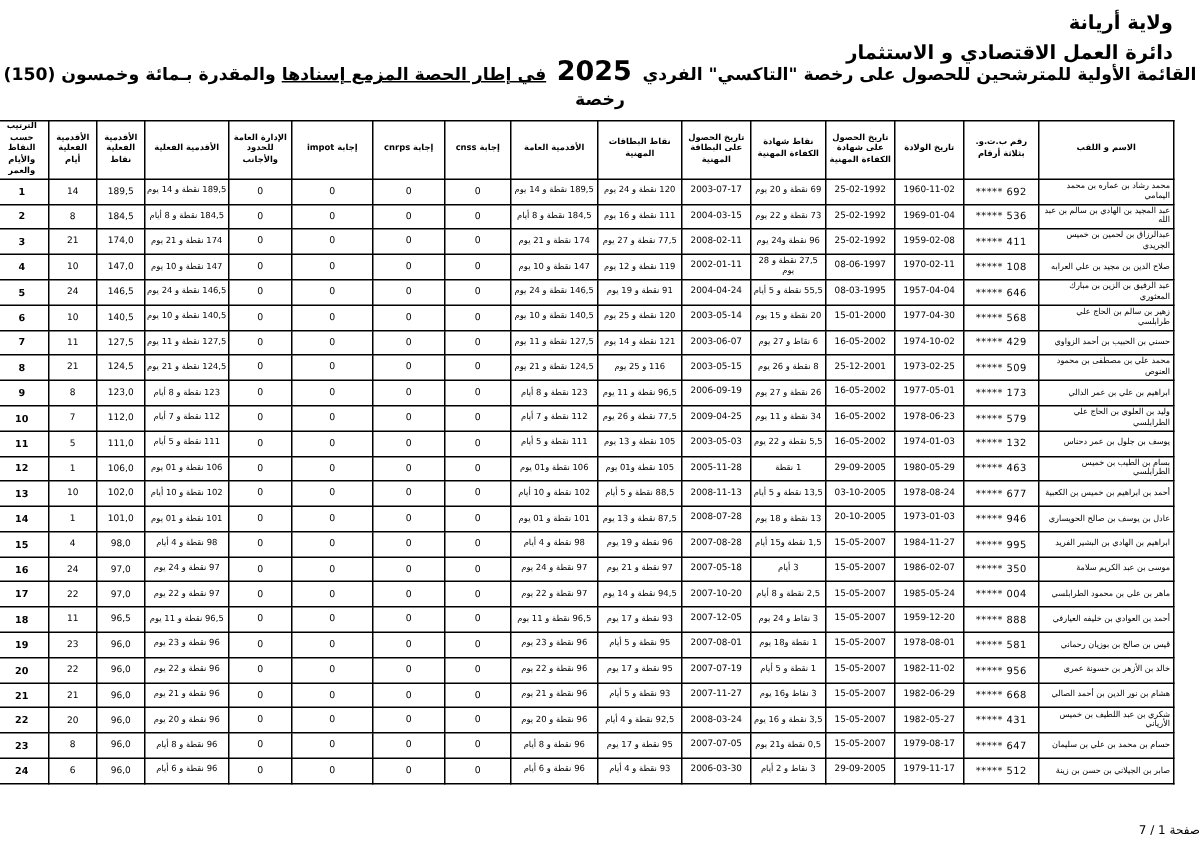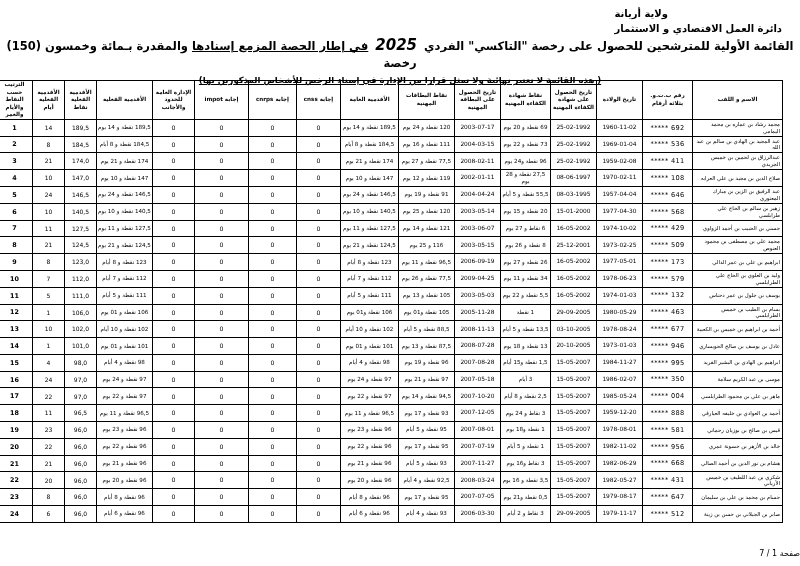--- a/index.html
+++ b/index.html
@@ -5,29 +5,29 @@
   * { margin:0; padding:0; box-sizing:border-box; }
   html,body { width:800px; height:566px; background:#ffffff; overflow:hidden; }
   body {
     font-family:"DejaVu Sans", sans-serif;
     color:#000;
     direction:rtl;
     position:relative;
   }
   .org-block {
     position:absolute; top:6px; right:18px;
-    text-align:left; font-weight:bold;
-    font-size:10px; line-height:1.5;
+    text-align:right; font-weight:bold;
+    font-size:13px; line-height:1.5;
   }
   .title-block {
     position:absolute; top:36px; right:0; left:0;
     text-align:center;
   }
   .main-title { font-size:11.5px; font-weight:bold; line-height:1.3; }
-  .main-title .year { font-size:15px; padding:0 3px;font-style:italic; }
+  .main-title .year { font-size:18px; padding:0 3px; }
   .main-title .u { text-decoration:underline; }
   .subtitle {
     margin-top:5px; font-size:8.5px; font-weight:bold;
     text-decoration:underline;
   }
   .tbl-wrap { position:absolute; top:80px; right:17px; left:17px; }
   table {
     width:766px; table-layout:fixed; border-collapse:collapse;
     direction:rtl; border:1.5px solid #000;
   }
@@ -64,21 +64,20 @@
   <div>دائرة العمل الاقتصادي و الاستثمار</div>
 </div>
 
 <div class="title-block">
   <div class="main-title">
     <span>القائمة الأولية للمترشحين للحصول على  رخصة "التاكسي" الفردي</span>
     <span class="year">2025</span>
     <span class="u">في إطار الحصة المزمع إسنادها</span>
     <span>والمقدرة بـمائة وخمسون  (150) رخصة</span>
   </div>
-  <div class="subtitle">( هذه القائمة لا تعتبر نهائية ولا تمثل قرارا من الإدارة في إسناد الرخص للأشخاص المذكورين بها)</div>
 </div>
 
 <div class="tbl-wrap">
   <table>
     <colgroup>
         <col class="c-name">
         <col class="c-id">
         <col class="c-dob">
         <col class="c-cert_date">
         <col class="c-cert_points">

